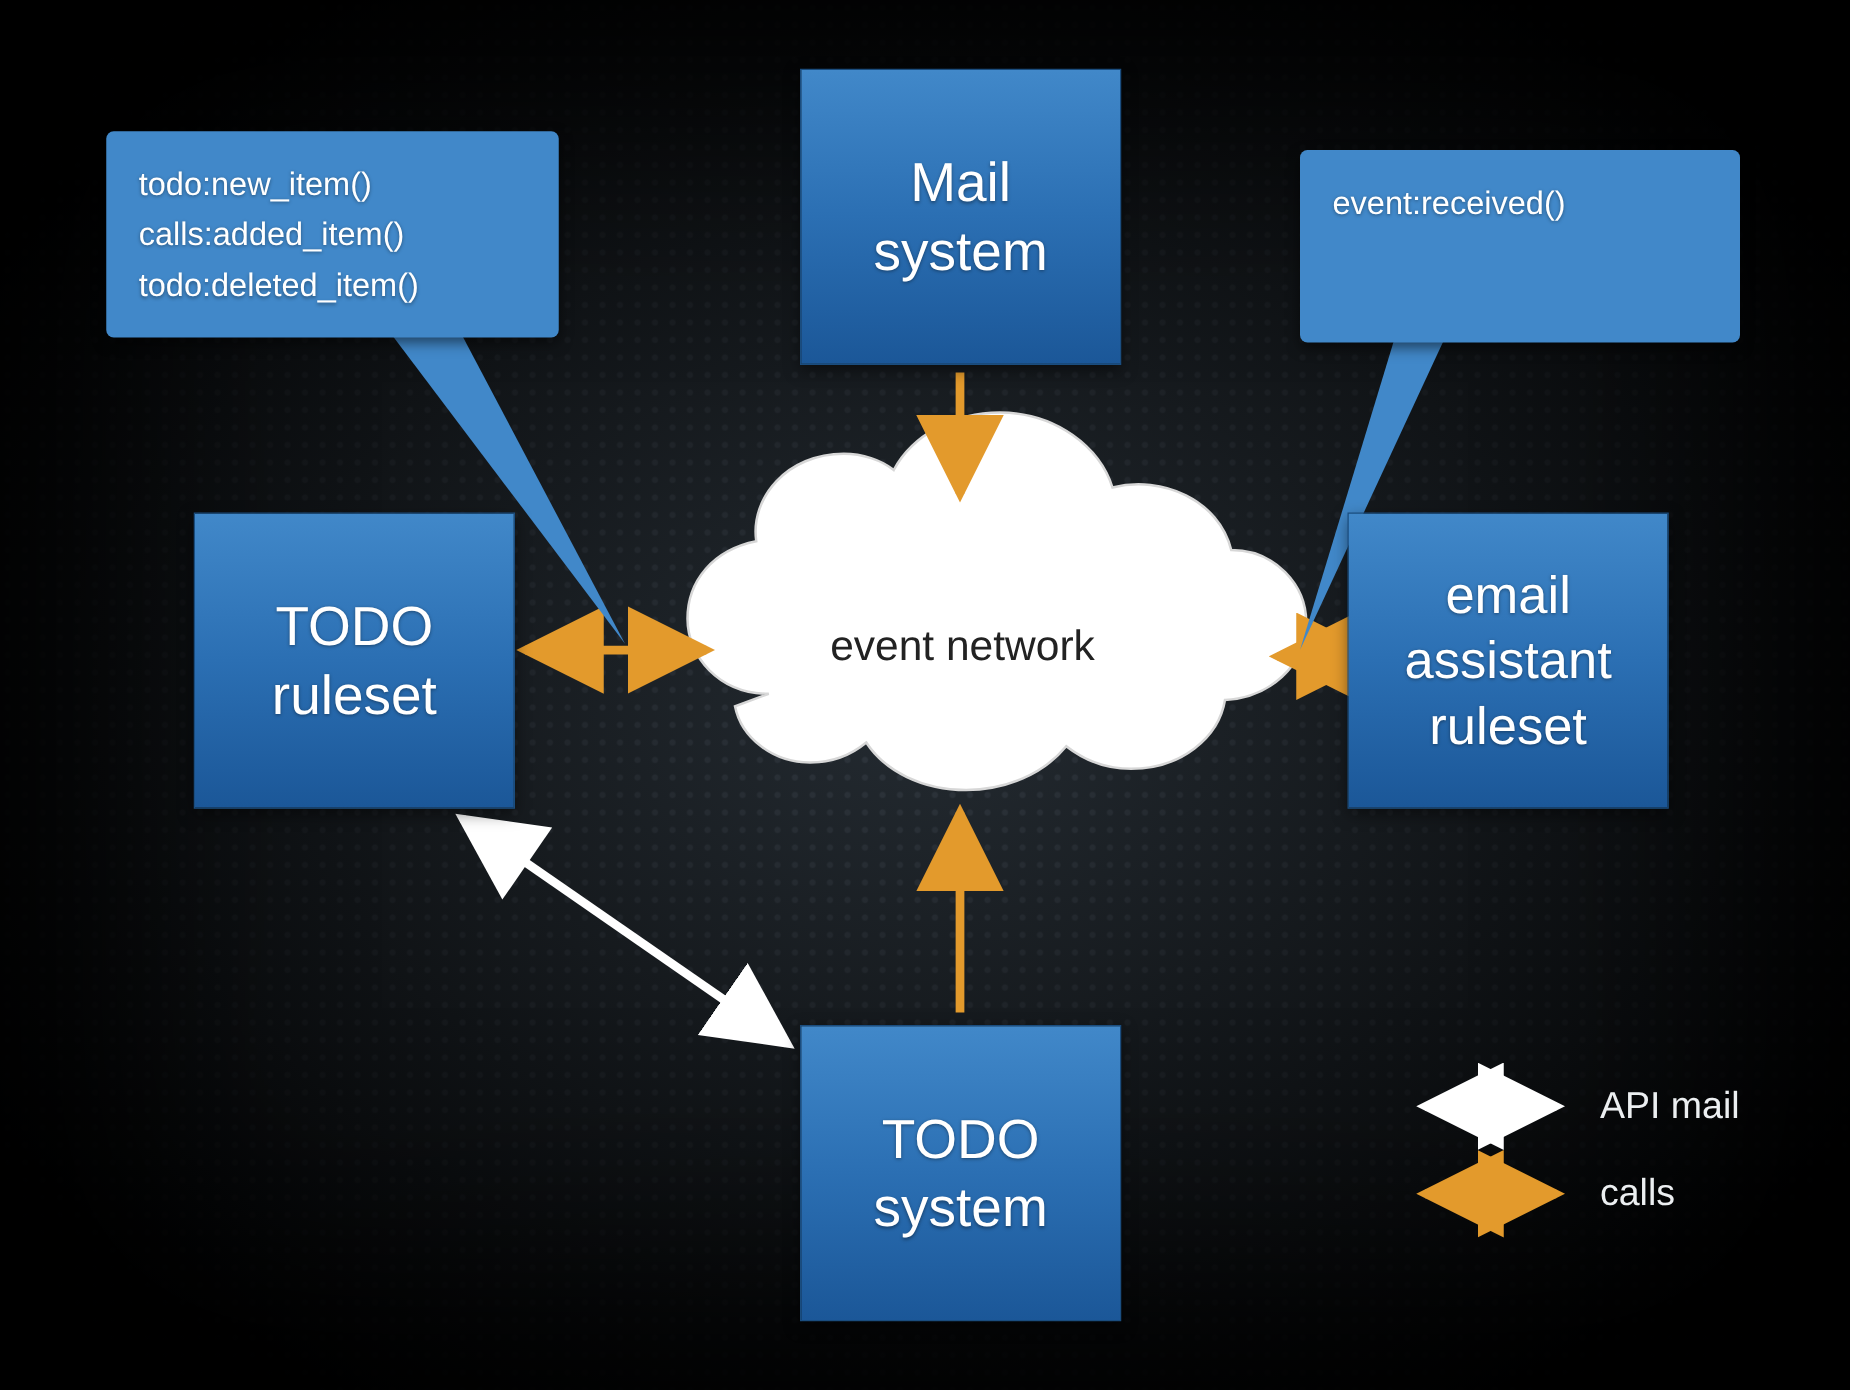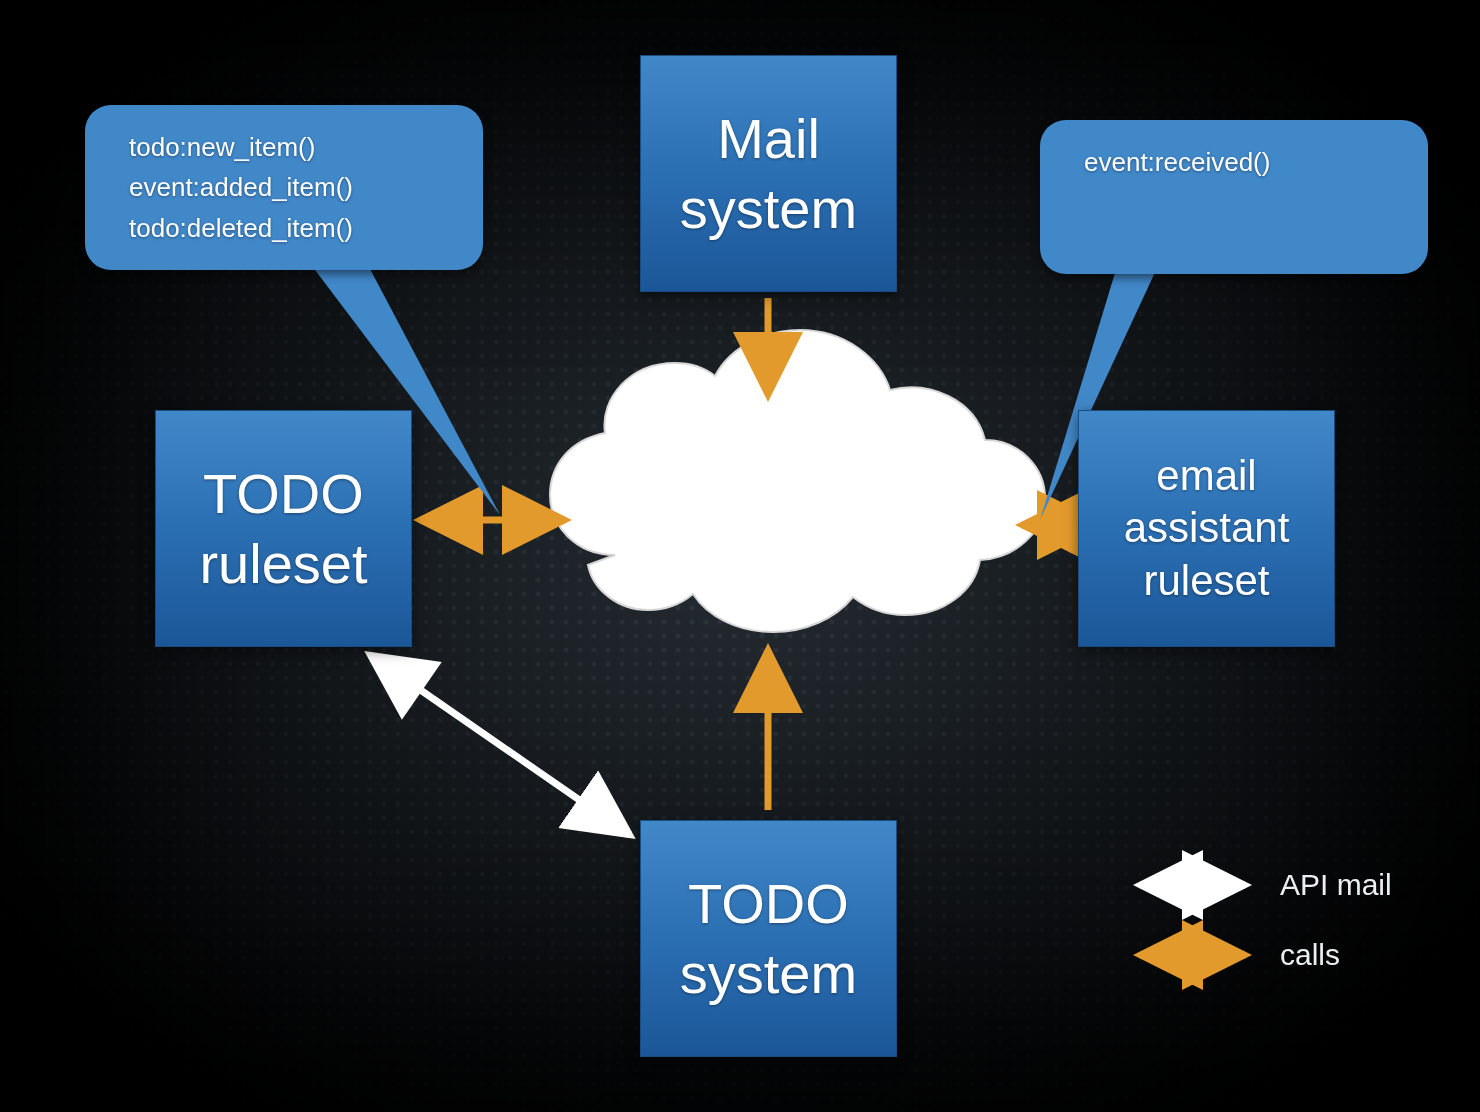--- a/index.html
+++ b/index.html
@@ -26,33 +26,33 @@
     border: 1px solid #1a4d7f;
     color: #fff;
     display: flex;
     align-items: center;
     justify-content: center;
     text-align: center;
     line-height: 1.25;
     box-shadow: 0 4px 12px rgba(0,0,0,0.5);
   }
   .box-label {
-    font-size: 56px;
+    font-size: 44px;
     font-weight: 300;
     text-shadow: 0 1px 3px rgba(0,0,0,0.4);
     padding: 0 6px;
   }
   .callout {
     position: absolute;
     background: #4188c9;
-    border-radius: 26px;
+    border-radius: 6px;
     color: #fff;
     text-align: left;
     box-shadow: 0 4px 10px rgba(0,0,0,0.5);
-    padding: 22px 44px;
+    padding: 22px 26px;
     font-size: 26px;
     line-height: 1.55;
     text-shadow: 0 1px 3px rgba(0,0,0,0.4);
   }
   .callout .line { white-space: nowrap; }
   .cloud-label {
     position: absolute;
     color: #222;
     font-size: 34px;
     font-weight: 300;
@@ -132,24 +132,25 @@
   </div>
 
   <div class="box" style="left:1078px; top:410px; width:255px; height:235px;">
     <div class="box-label" style="font-size:42px;">email<br>assistant<br>ruleset</div>
   </div>
 
   <div class="box" style="left:640px; top:820px; width:255px; height:235px;">
     <div class="box-label">TODO<br>system</div>
   </div>
 
+  <div class="cloud-label" style="left:630px; top:498px;">event network</div>
 
   <div class="callout" style="left:85px; top:105px; width:310px;">
     <div class="line">todo:new_item()</div>
-    <div class="line">event:added_item()</div>
+    <div class="line">calls:added_item()</div>
     <div class="line">todo:deleted_item()</div>
   </div>
 
   <div class="callout" style="left:1040px; top:120px; width:300px; height:110px;">
     <div class="line">event:received()</div>
   </div>
 
   <div class="legend-label" style="left:1280px; top:868px;">API mail</div>
   <div class="legend-label" style="left:1280px; top:938px;">calls</div>
 

